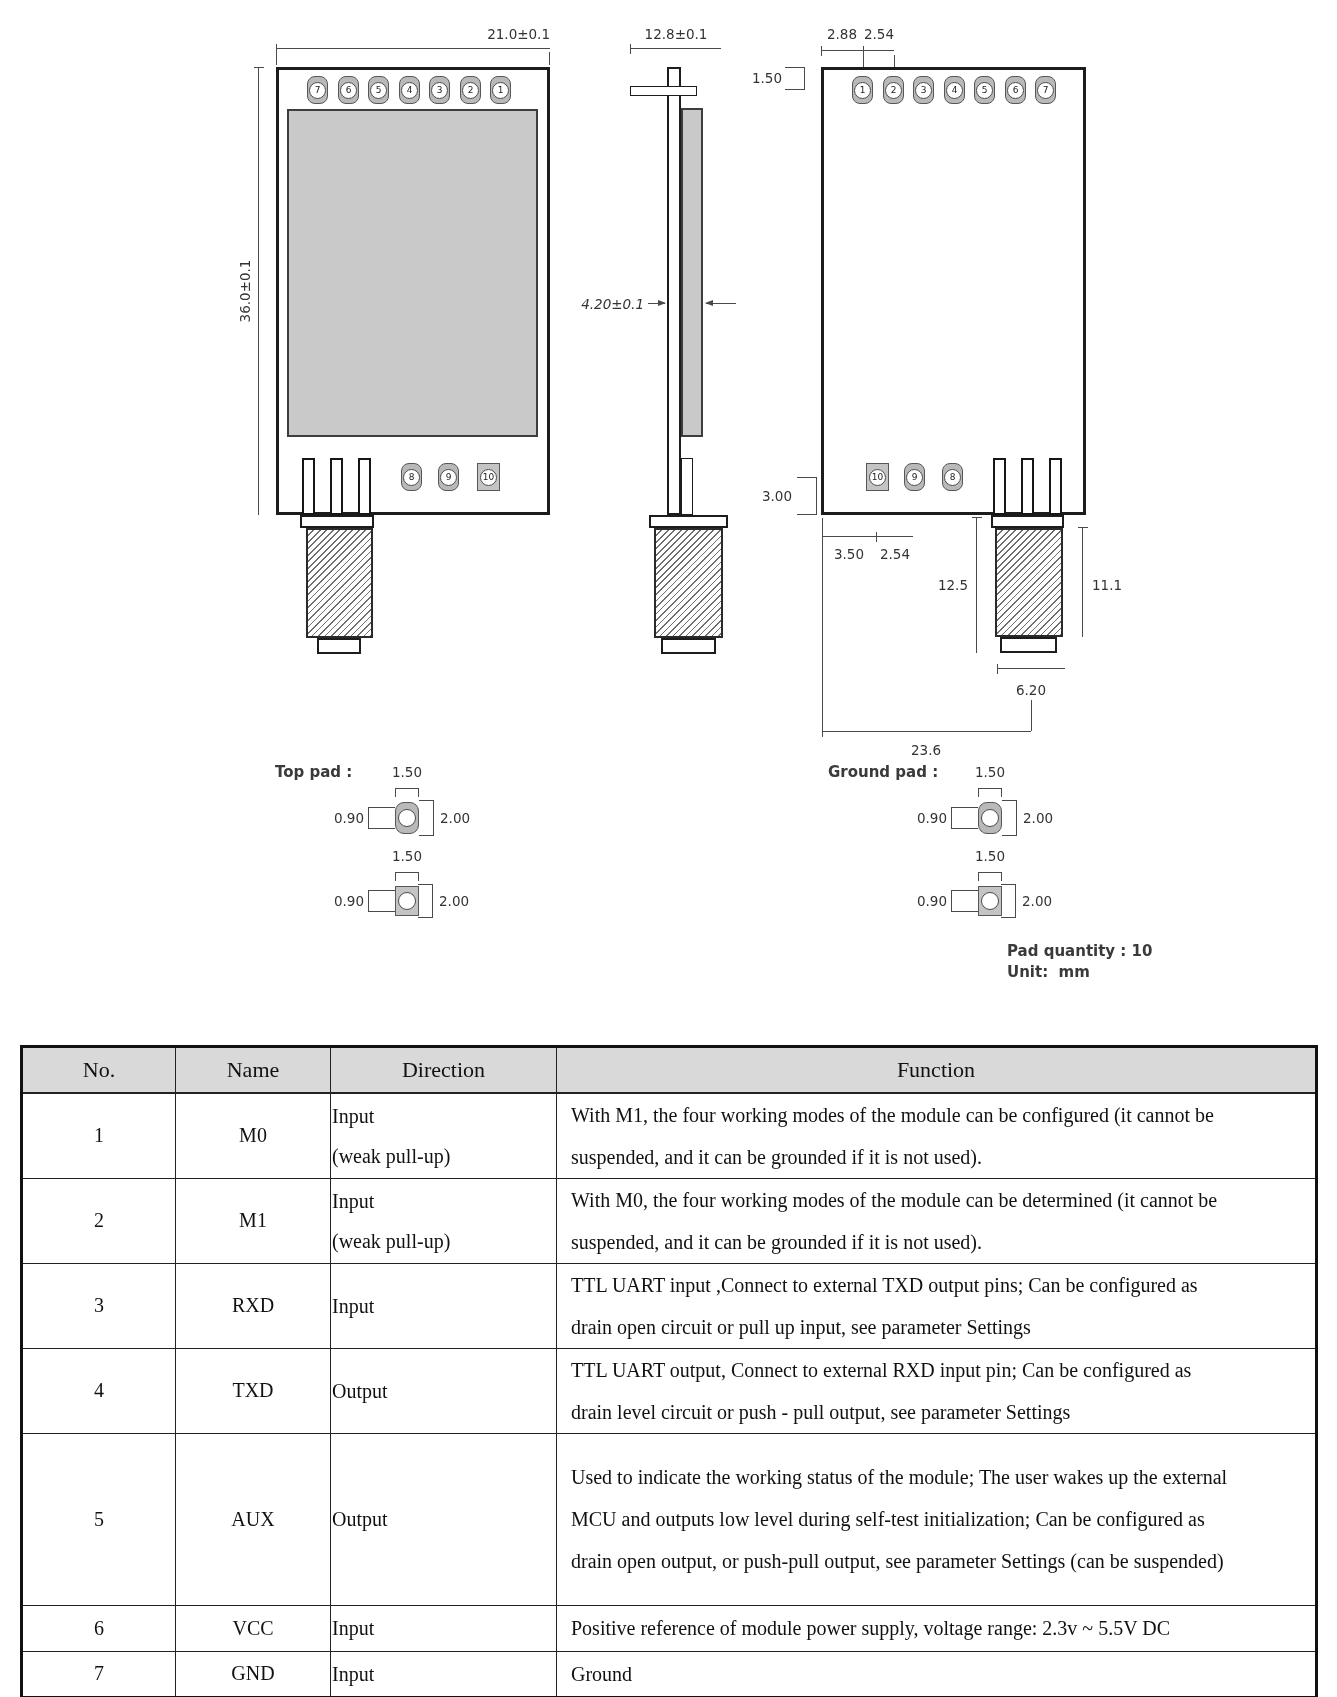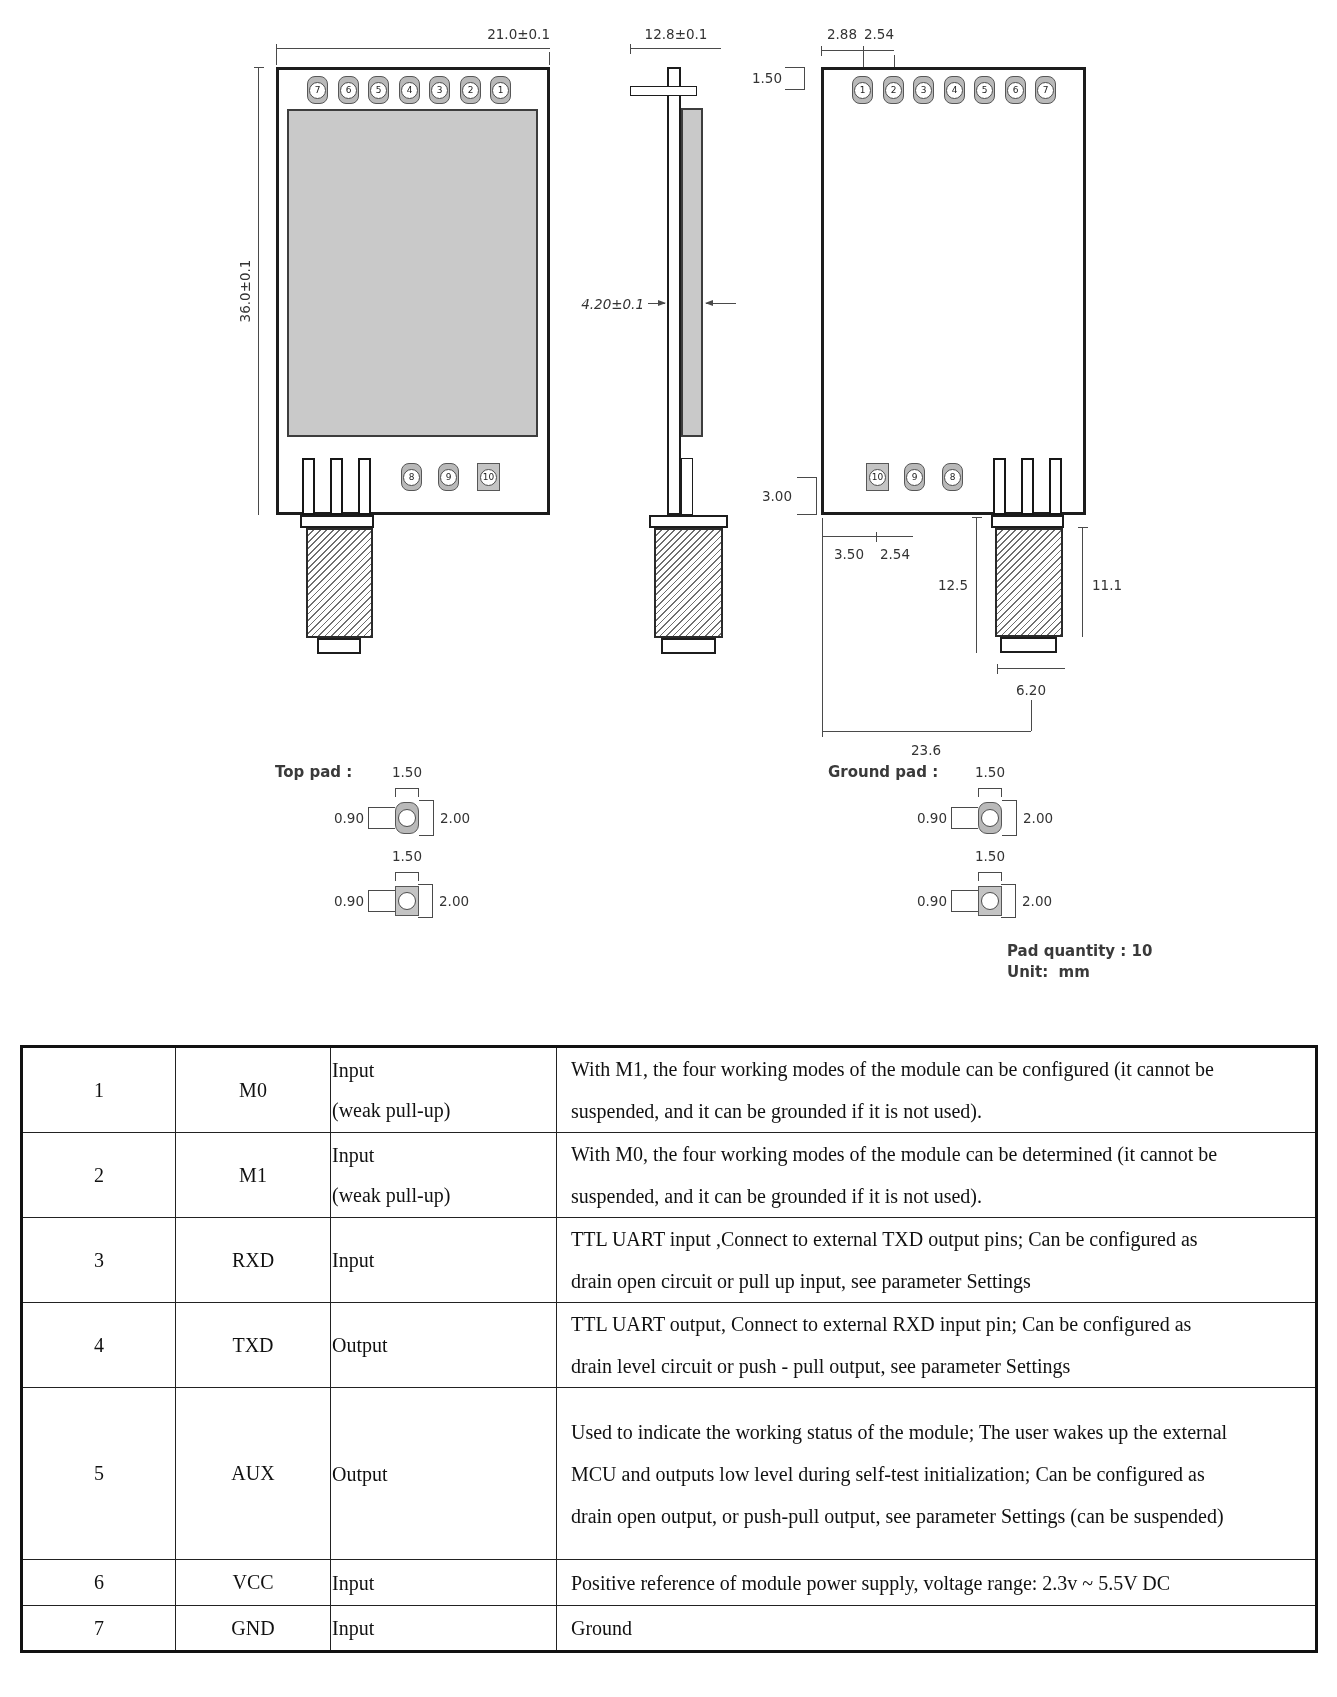--- a/index.html
+++ b/index.html
@@ -257,20 +257,26 @@
   </div>
 
   <table class="pin-table">
     <colgroup>
         <col style="width:154px">
         <col style="width:155px">
         <col style="width:226px">
         <col>
       </colgroup>
     <tbody>
+        <tr style="height:46px">
+      <th>No.</th>
+      <th>Name</th>
+      <th>Direction</th>
+      <th>Function</th>
+    </tr>
     <tr style="height:84px">
       <td class="c">1</td>
       <td class="c">M0</td>
       <td class="dir">Input
 (weak pull-up)</td>
       <td class="f">With M1, the four working modes of the module can be configured (it cannot be suspended, and it can be grounded if it is not used).</td>
     </tr>
     <tr style="height:84px">
       <td class="c">2</td>
       <td class="c">M1</td>

